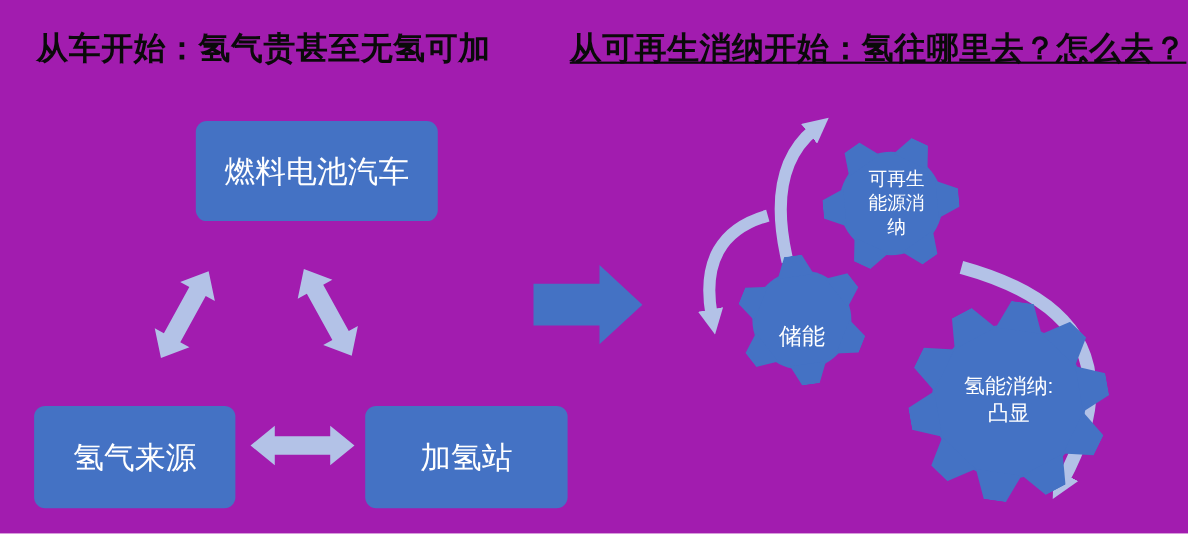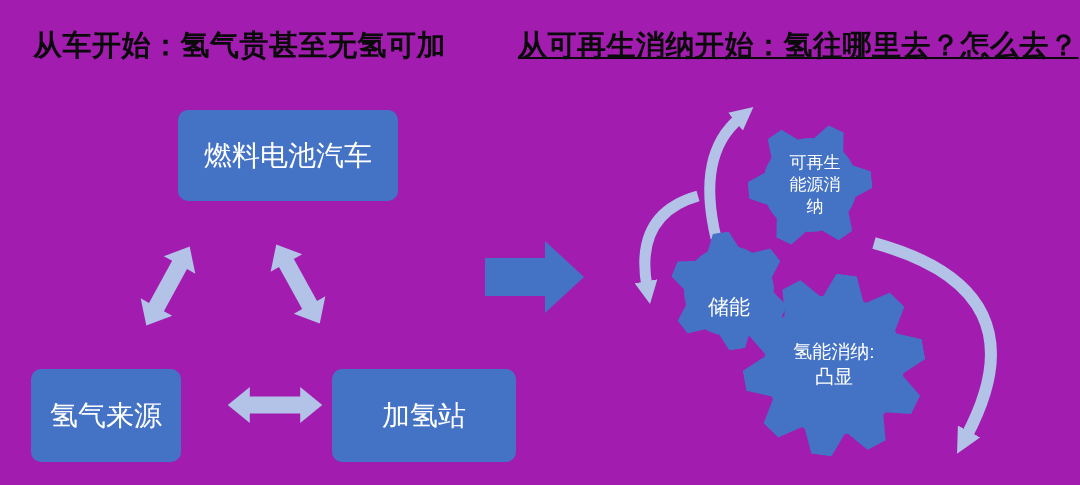--- a/index.html
+++ b/index.html
@@ -12,36 +12,36 @@
     letter-spacing:.5px;white-space:nowrap;line-height:1.1;
   }
   #title-left{left:33px;}
   #title-right{left:518px;text-decoration:underline;}
   .node{
     position:absolute;background:#4472C4;border-radius:10px;color:#ffffff;
     display:flex;align-items:center;justify-content:center;text-align:center;
     font-size:28px;line-height:1.2;padding:0 12px;box-sizing:border-box;
   }
   #node-fuel{left:178px;top:110px;width:220px;height:91px;}
-  #node-source{left:31px;top:369px;width:150px;height:93px;}
+  #node-source{left:31px;top:369px;width:183px;height:93px;}
   #node-station{left:332px;top:369px;width:184px;height:93px;}
   svg.layer{position:absolute;left:0;top:0;}
   .gear{
     position:absolute;background:#4472C4;border-radius:50%;
     display:flex;align-items:center;justify-content:center;
   }
   .gear-label{
     position:relative;z-index:2;color:#ffffff;text-align:center;line-height:1.3;
   }
   .gear-label span{display:block;}
   #gear-renewable{left:763px;top:138px;width:94px;height:94px;}
   #gear-renewable .gear-label{font-size:17px;margin-left:10px;}
   #gear-storage{left:684px;top:246px;width:90px;height:90px;}
   #gear-storage .gear-label{font-size:21px;margin-top:32px;}
-  #gear-hydrogen{left:764px;top:295px;width:140px;height:140px;justify-content:center;}
+  #gear-hydrogen{left:847px;top:295px;width:140px;height:140px;justify-content:center;}
   #gear-hydrogen .gear-label{font-size:19px;}
   .tooth{
     position:absolute;left:50%;top:50%;background:#4472C4;
     clip-path:polygon(26% 0%,74% 0%,100% 100%,0% 100%);
   }
 </style>
 </head>
 <body>
 
 <div id="canvas">

